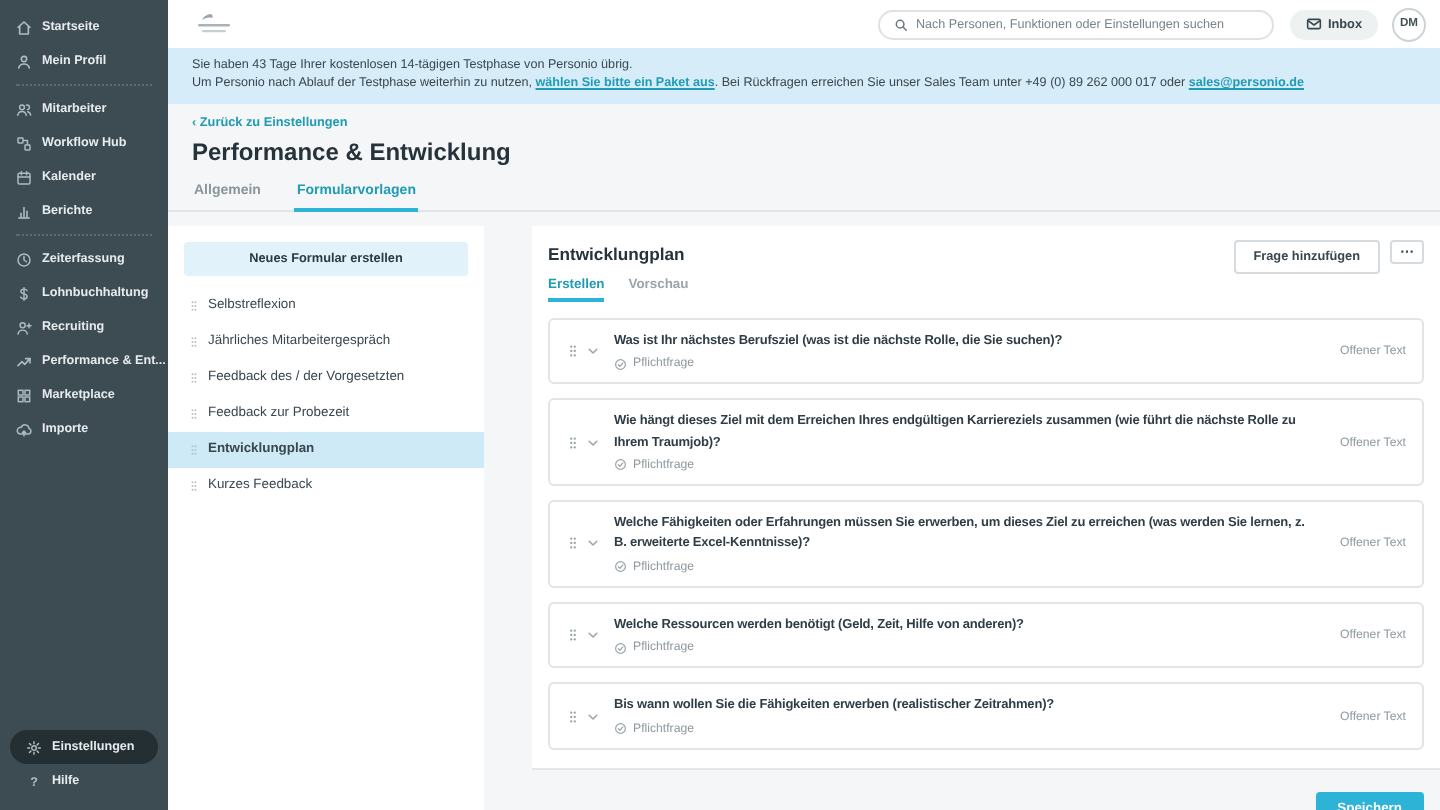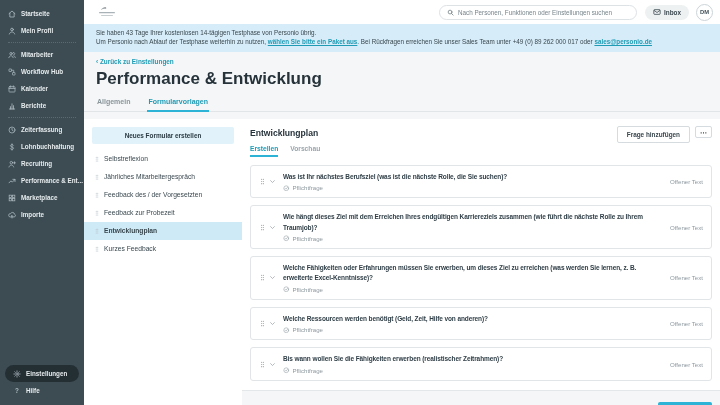--- a/index.html
+++ b/index.html
@@ -31,26 +31,26 @@
   .inbox-btn { margin-left:8px; display:flex; align-items:center; gap:3px; background:#eef1f2; border:none; border-radius:9px; padding:3.5px 8px; font-size:6.4px; font-weight:bold; color:#39474e; cursor:pointer; }
   .inbox-btn .ic { width:8px; height:8px; color:#39474e; }
   .inbox-btn .ic svg { width:8px; height:8px; display:block; }
   .avatar { margin-left:7px; width:17px; height:17px; border-radius:50%; background:#fff; border:1px solid #ccd4d8; display:flex; align-items:center; justify-content:center; font-size:5.8px; font-weight:bold; color:#42525a; cursor:pointer; }
 
   .banner { background:#d6ecf8; padding:4px 12px 5px; font-size:6.3px; line-height:1.5; color:#39474e; flex-shrink:0; }
   .banner a { color:#1f9bb5; font-weight:bold; text-decoration:underline; cursor:pointer; }
 
   .page-head { padding:6px 12px 0; flex-shrink:0; }
   .breadcrumb { color:#1f9bb5; font-size:6.4px; font-weight:bold; cursor:pointer; }
-  .page-title { font-size:17px; font-weight:bold; color:#26333b; margin:4px 0 7px; }
+  .page-title { font-size:12px; font-weight:bold; color:#26333b; margin:4px 0 7px; }
   .page-tabs { display:flex; gap:16px; border-bottom:1px solid #e1e5e8; margin:0 -12px; padding:0 12px; }
   .page-tab { font-size:7px; font-weight:bold; color:#8a959b; padding:2px 1px 5px; cursor:pointer; }
   .page-tab.active { color:#1f9bb5; border-bottom:2px solid #2cb3d6; margin-bottom:-1px; }
 
-  .content { flex:1; display:flex; gap:0; margin-top:7px; min-height:0; }
+  .content { flex:1; display:flex; gap:24px; margin-top:7px; min-height:0; }
 
   
   .forms-panel { width:158px; flex-shrink:0; background:#fff; padding:8px 0; overflow:hidden; }
   .create-btn { display:block; width:142px; margin:0 8px 6px; background:#e1f2fa; border:none; border-radius:2px; padding:5px 4px; font-size:6.4px; font-weight:bold; color:#2c3b43; font-family:"Liberation Sans",sans-serif; cursor:pointer; }
   .form-item { display:flex; align-items:center; gap:4px; padding:5px 10px; font-size:6.7px; color:#39474e; cursor:pointer; }
   .form-item .ic { width:6px; height:8px; color:#b6c0c5; flex-shrink:0; }
   .form-item .ic svg { width:6px; height:8px; display:block; }
   .form-item.selected { background:#cdeaf6; font-weight:bold; }
 
   

